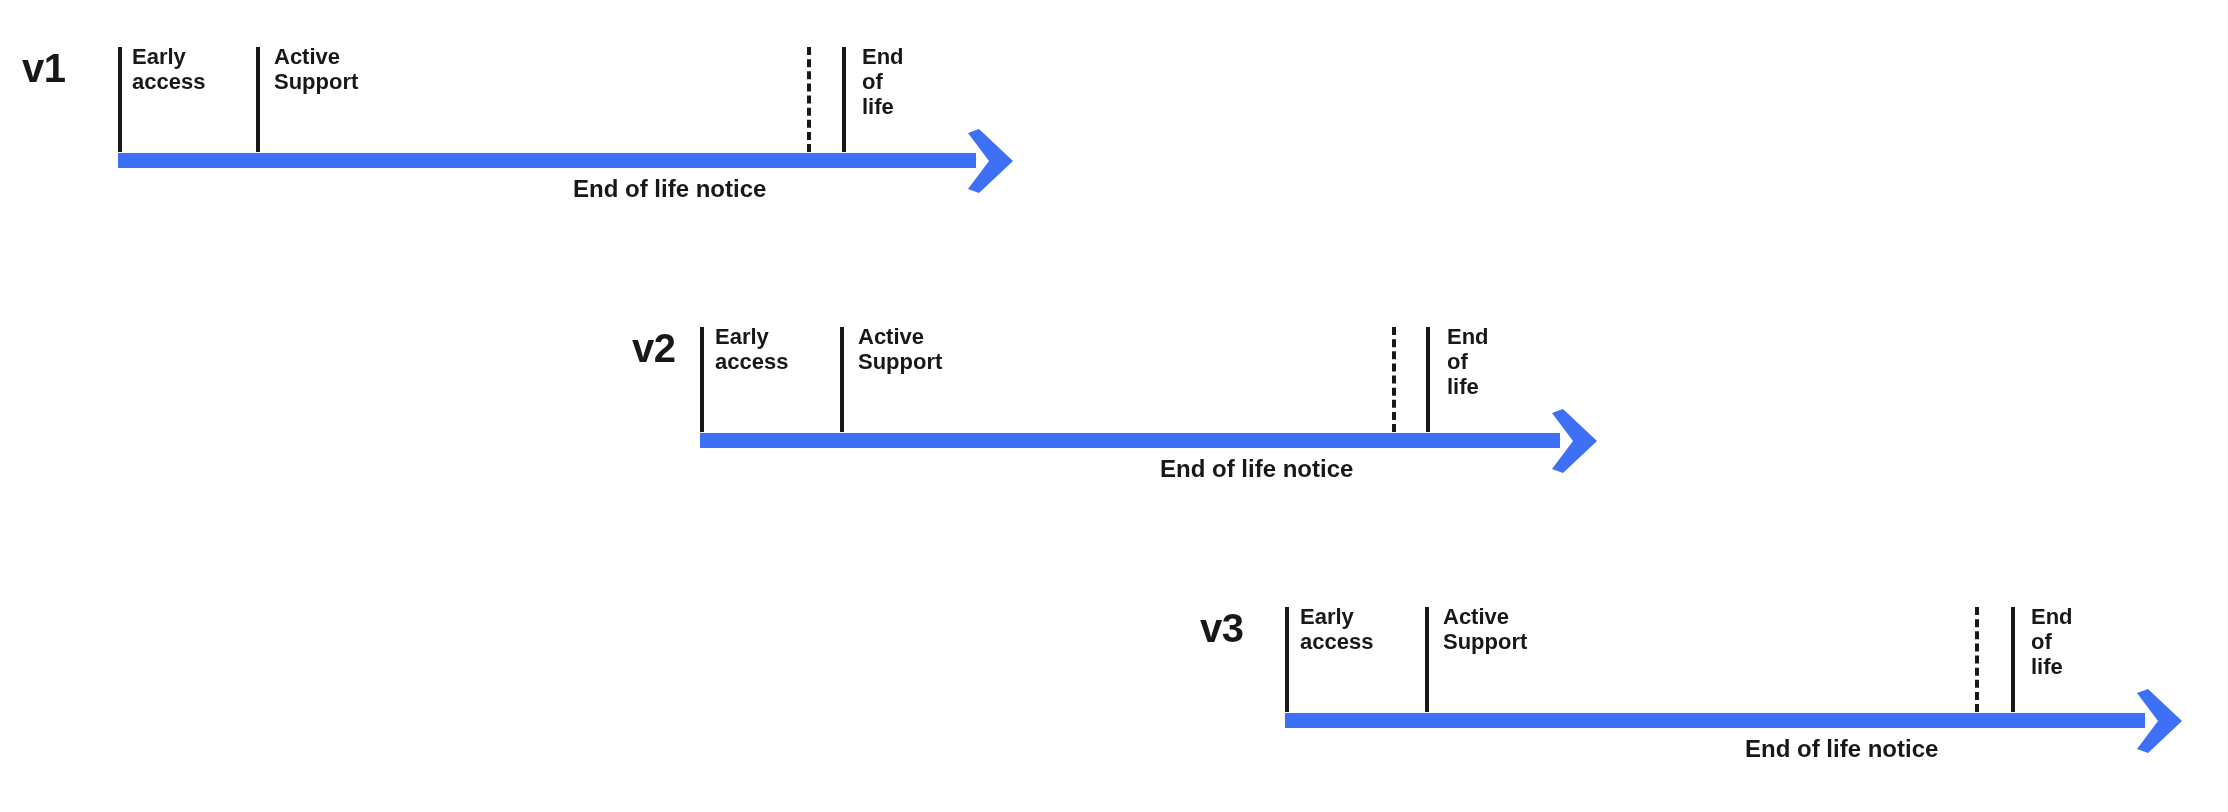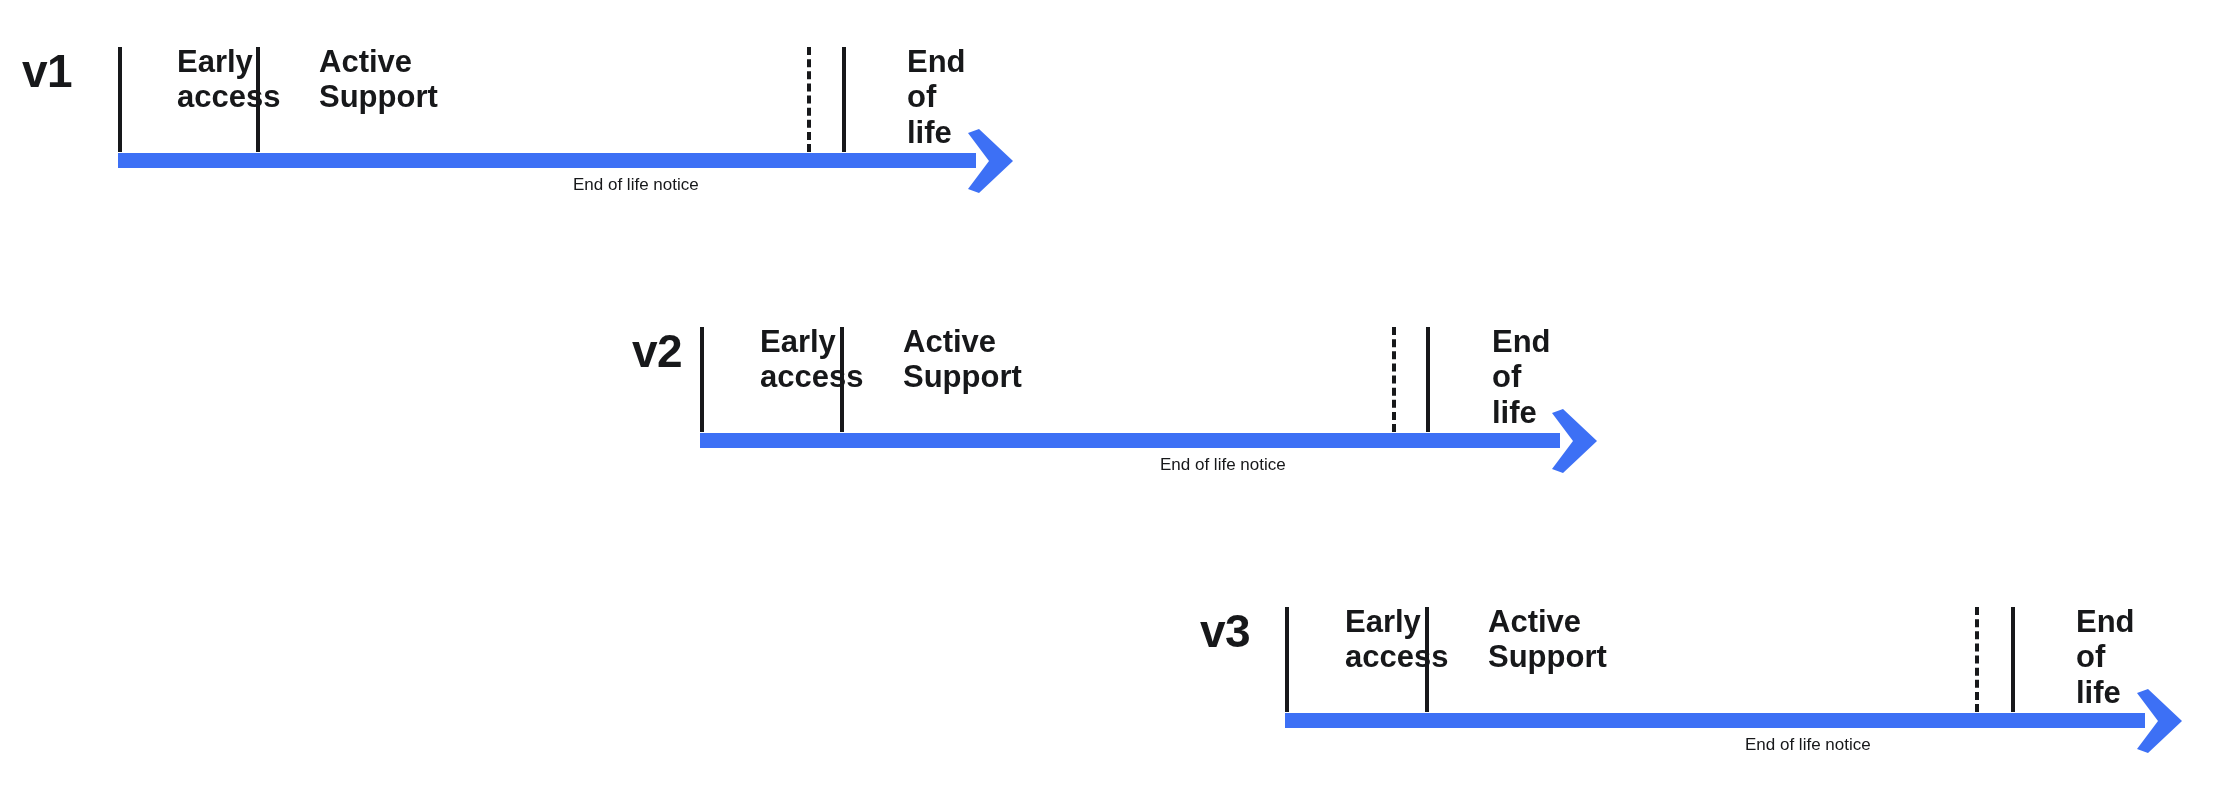--- a/index.html
+++ b/index.html
@@ -24,21 +24,21 @@
   
   .timeline-row {
     position: absolute;
     left: 0;
     top: 0;
   }
 
   
   .version-label {
     position: absolute;
-    font-size: 46px;
+    font-size: 40px;
     font-weight: 700;
     letter-spacing: -0.5px;
     line-height: 1;
     color: #17181a;
     white-space: nowrap;
   }
 
   
   .phase-divider {
     position: absolute;
@@ -49,45 +49,44 @@
   
   .notice-divider {
     position: absolute;
     width: 0;
     border-left: 4px dashed #17181a;
   }
 
   
   .phase-label {
     position: absolute;
-    font-size: 31px;
+    font-size: 22px;
     font-weight: 700;
     line-height: 1.14;
     color: #17181a;
     white-space: pre-line;
-    margin-left: 45px;
   }
 
   
   .arrow-shaft {
     position: absolute;
     height: 15px;
     background: #3d70f5;
   }
   .arrow-head {
     position: absolute;
     display: block;
   }
   .arrow-head svg { display: block; }
 
   
   .bar-caption {
     position: absolute;
-    font-size: 17px;
-    font-weight: 400;
+    font-size: 24px;
+    font-weight: 700;
     line-height: 1.1;
     color: #17181a;
     white-space: nowrap;
   }
 </style>
 </head>
 <body>
 
 <div id="diagram" style="width: 2228px; height: 812px; background: rgb(255, 255, 255);">
     <div class="timeline-row">

